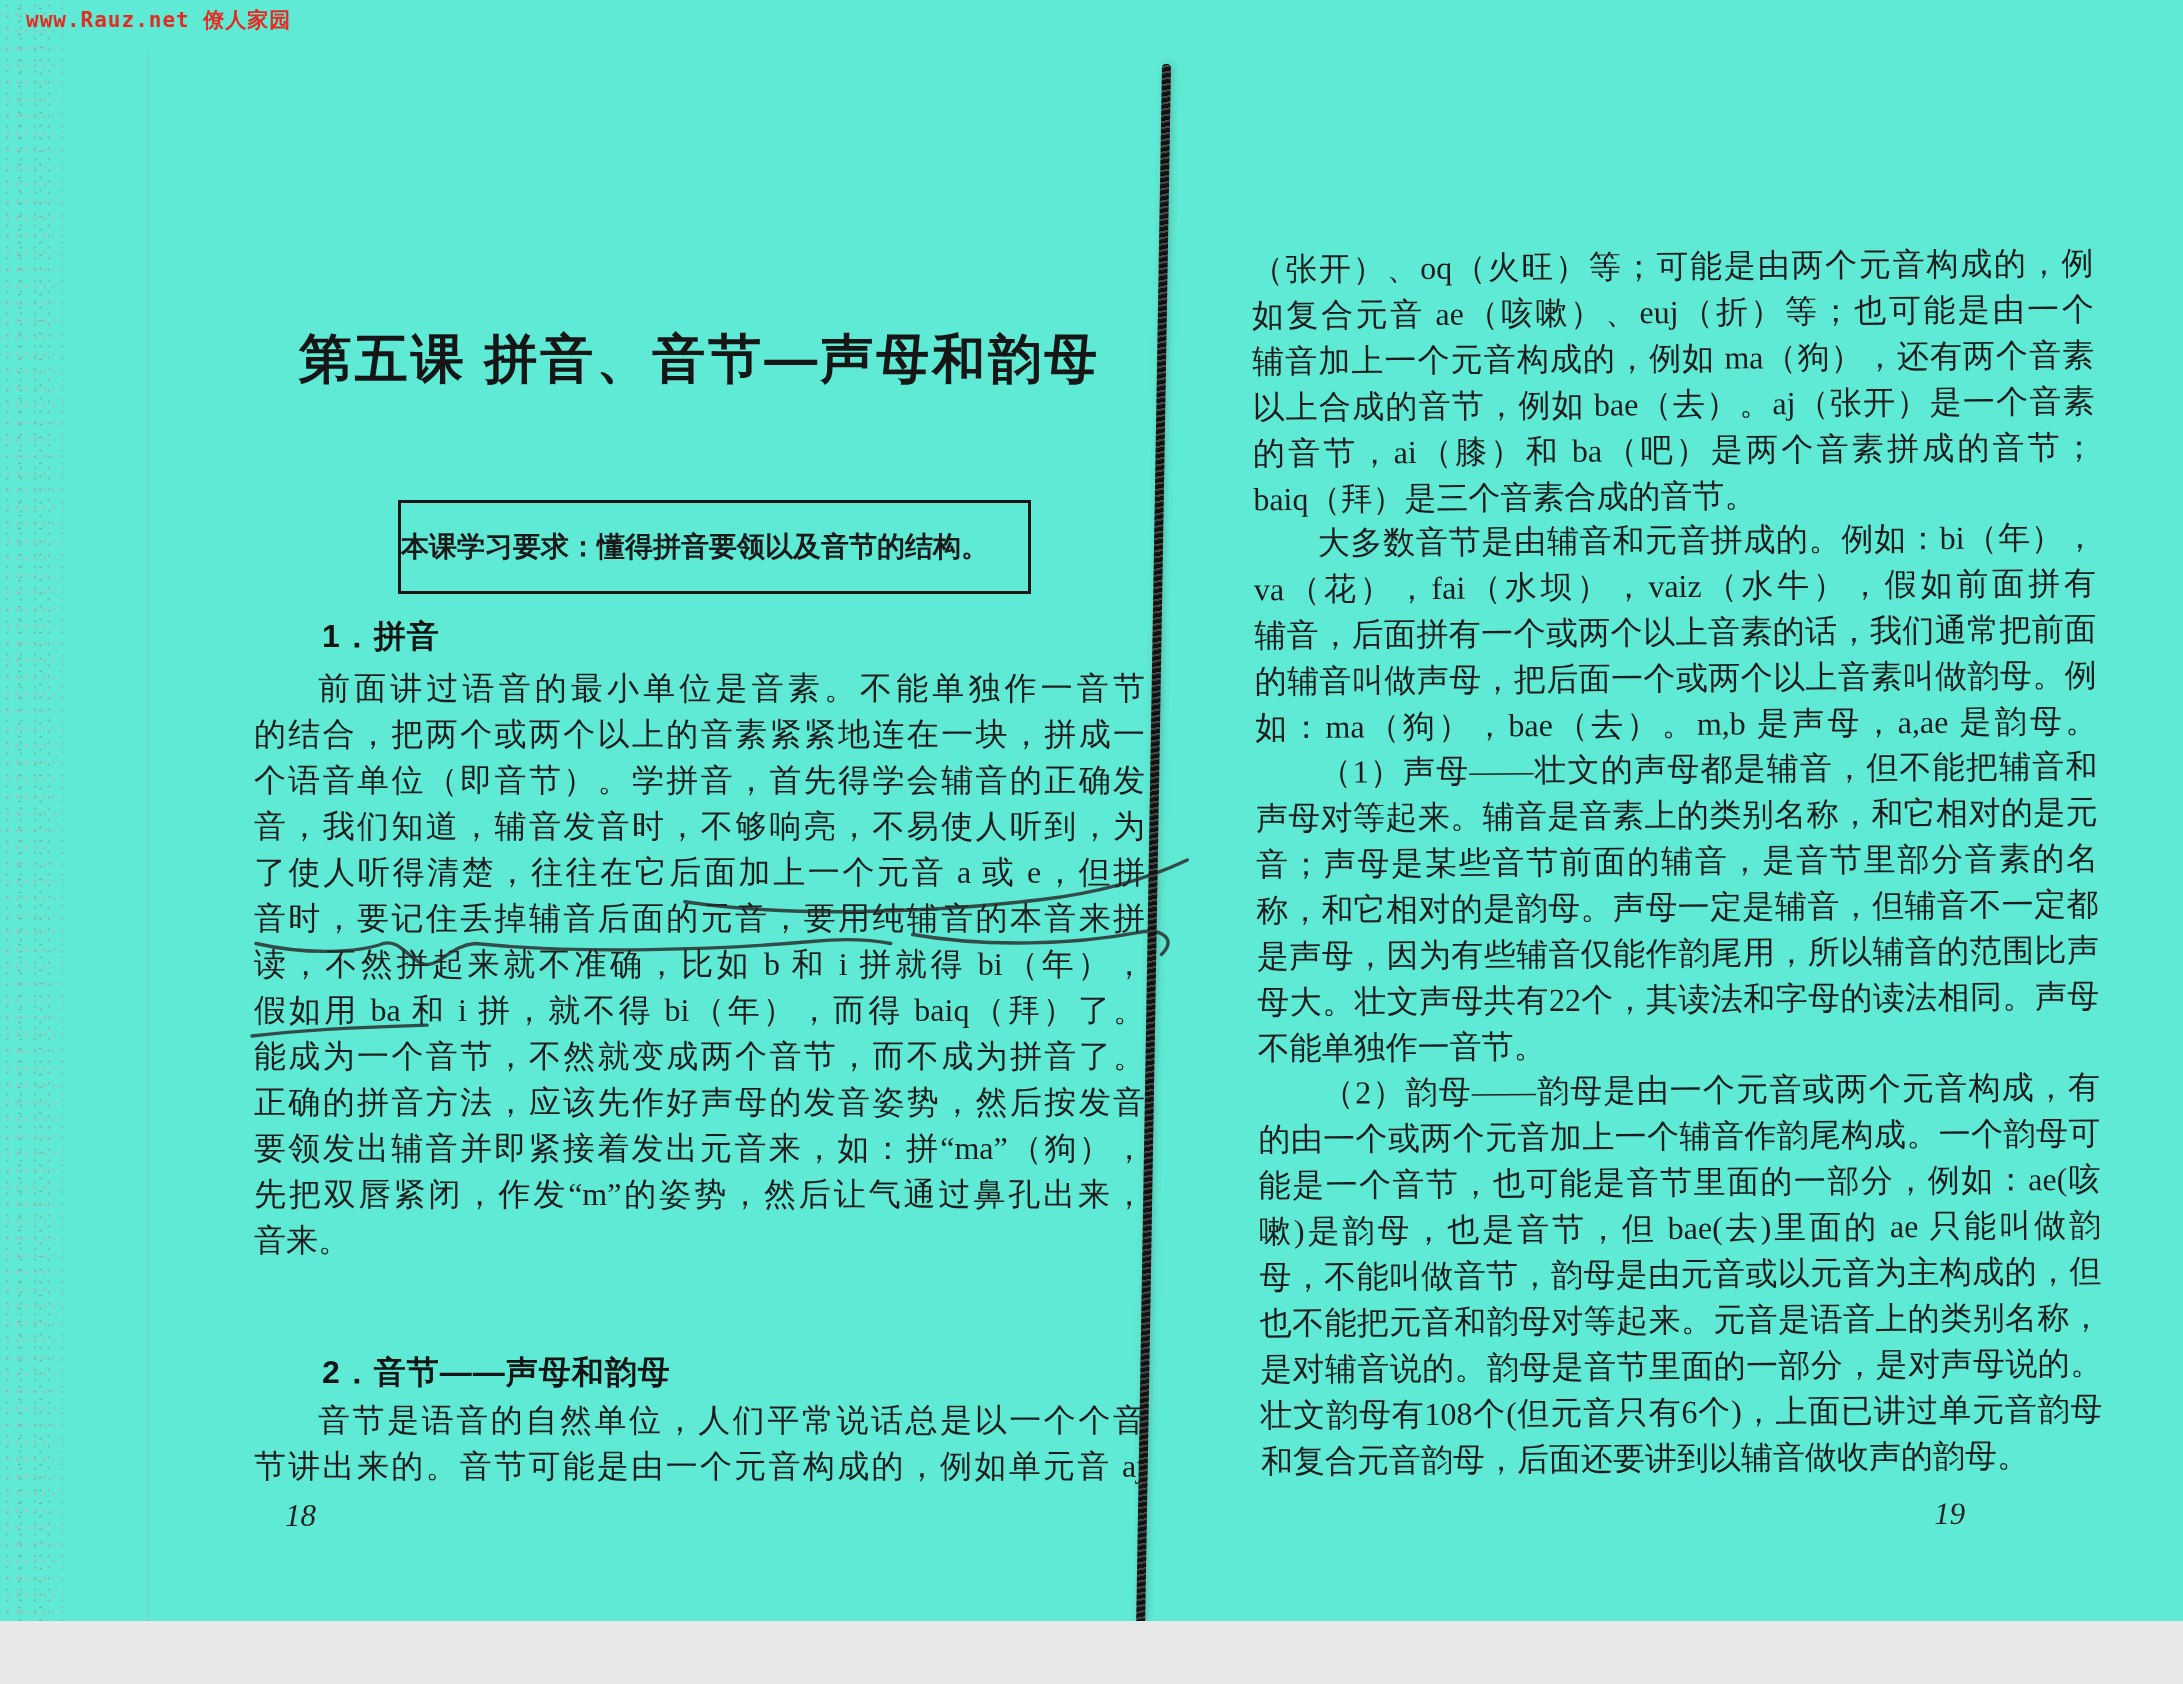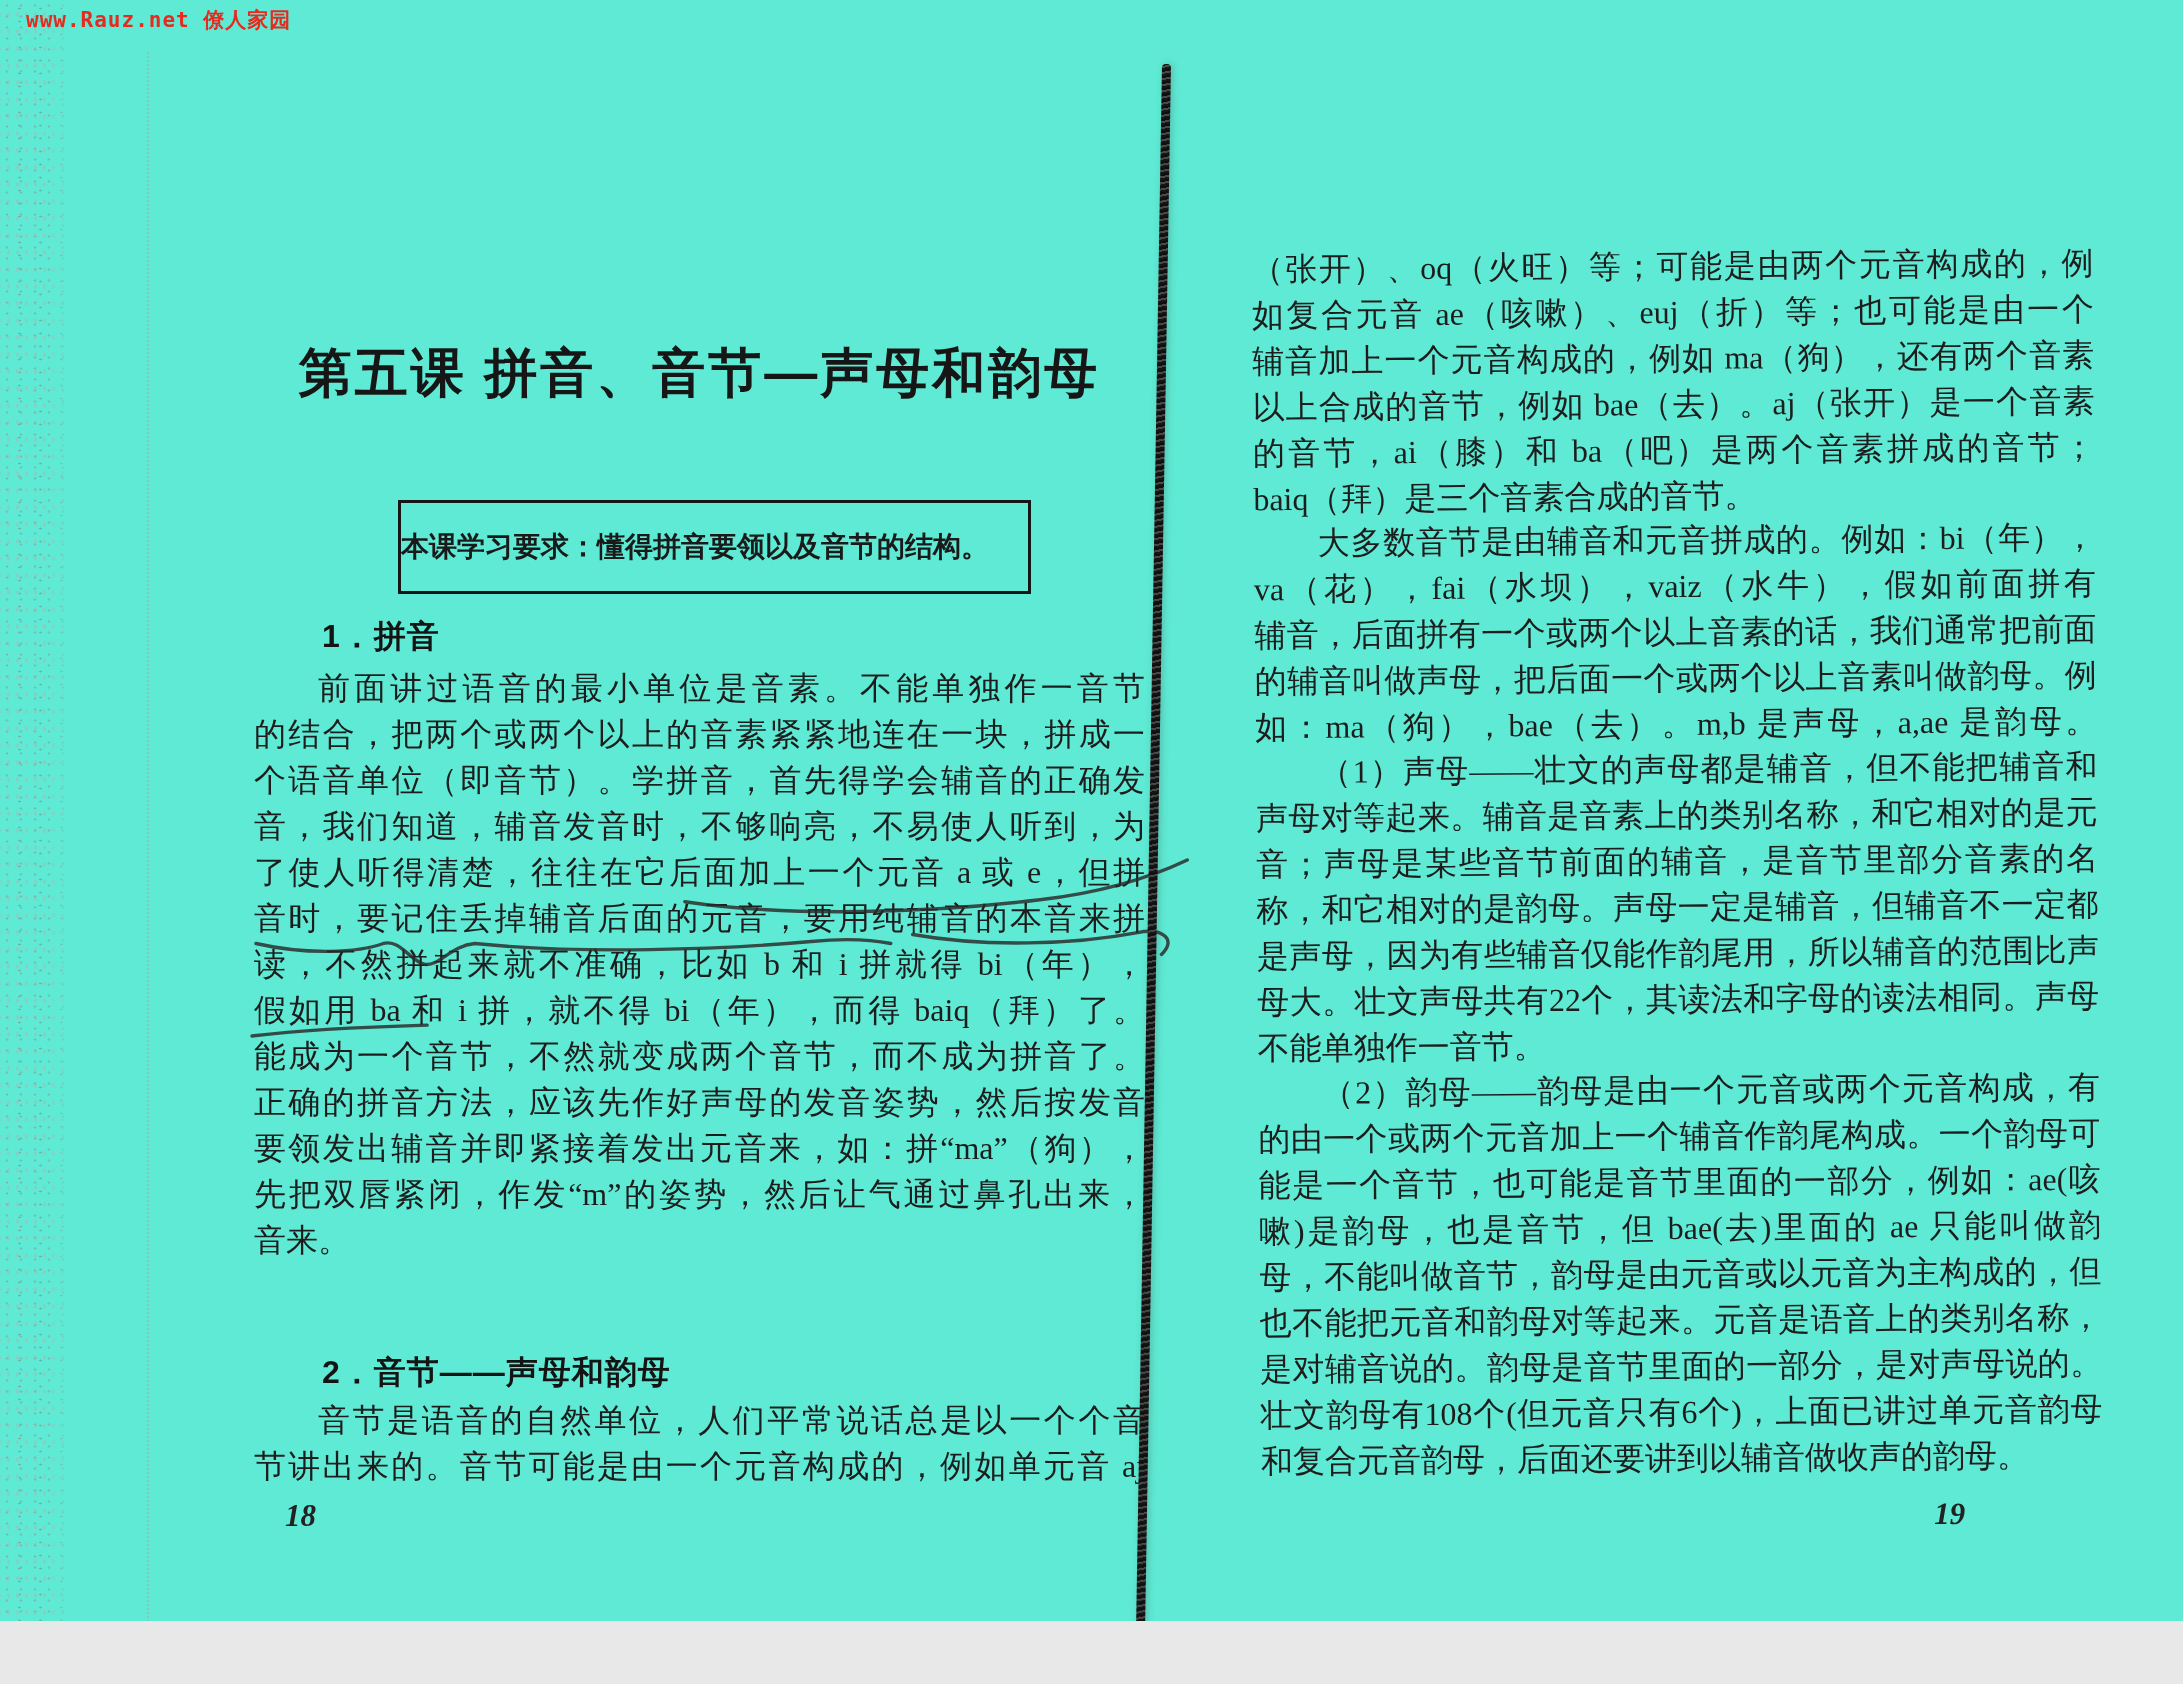--- a/index.html
+++ b/index.html
@@ -35,21 +35,21 @@
     position:absolute; left:1162px; top:64px; width:9px; height:1628px;
     background:repeating-linear-gradient(168deg,#0e0e0e 0 2px,#4a4a4a 2px 4px,#161616 4px 6px);
     transform:rotate(0.95deg); transform-origin:top center;
     border-radius:4px; box-shadow:2px 0 7px rgba(60,60,60,.25);
     filter:blur(0.3px);
   }
   .lwrap{position:absolute; left:254px; top:0; width:891px; height:1685px;}
   .rwrap{position:absolute; left:1256px; top:0; width:842px; height:1685px;
          transform:rotate(-0.45deg); transform-origin:50% 50%;}
   .btitle{
-    position:absolute; left:0; top:338px; width:891px; margin:0;
+    position:absolute; left:0; top:324px; width:891px; margin:0;
     text-align:center; font-family:"Liberation Sans","DejaVu Sans",sans-serif;
     font-size:53px; font-weight:900; letter-spacing:3px; color:#161616;
   }
   .reqbox{
     position:absolute; left:144px; top:500px; width:633px; height:94px;
     border:3px solid #161616; box-sizing:border-box;
     display:flex; align-items:center; 
     font-family:"Liberation Sans","DejaVu Sans",sans-serif;
     font-size:28px; font-weight:700; color:#1a1a1a;
   }
@@ -61,21 +61,21 @@
   .lines{position:absolute; left:0;}
   .lw{width:891px;} .rw{width:842px;}
   .tline{
     height:46px; line-height:46px; font-size:32px;
     text-align:justify; text-align-last:justify; text-justify:inter-character;
     white-space:nowrap; color:#1d1d1d;
   }
   .tline.ind{padding-left:64px;}
   .tline.noj{text-align-last:left;}
   .pgnum{
-    position:absolute; font-size:31px; font-style:italic; font-weight:700;
+    position:absolute; font-size:31px; font-style:italic; font-weight:400;
     font-family:"Liberation Serif","DejaVu Serif",serif; color:#222;
   }
   .marks{position:absolute; left:0; top:0; overflow:visible; pointer-events:none;}
 </style>
 </head>
 <body>
 
 <div class="page">
 
   <div class="noise"></div>

